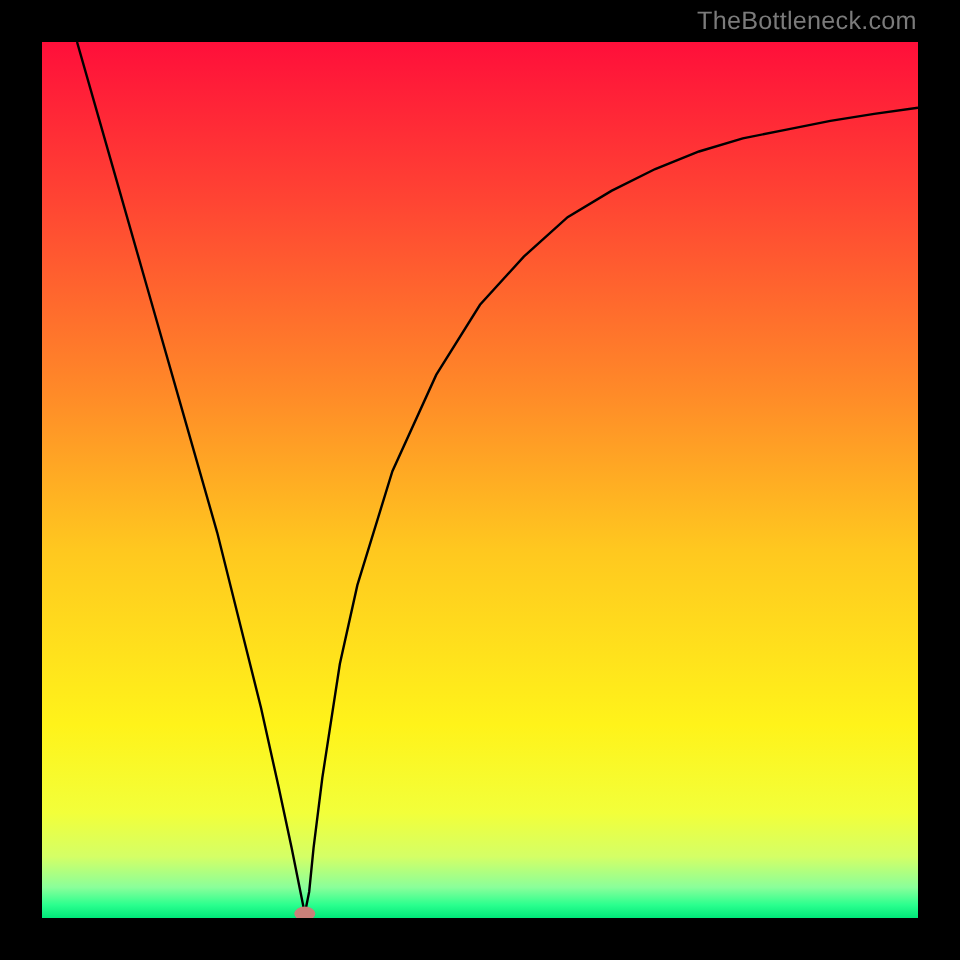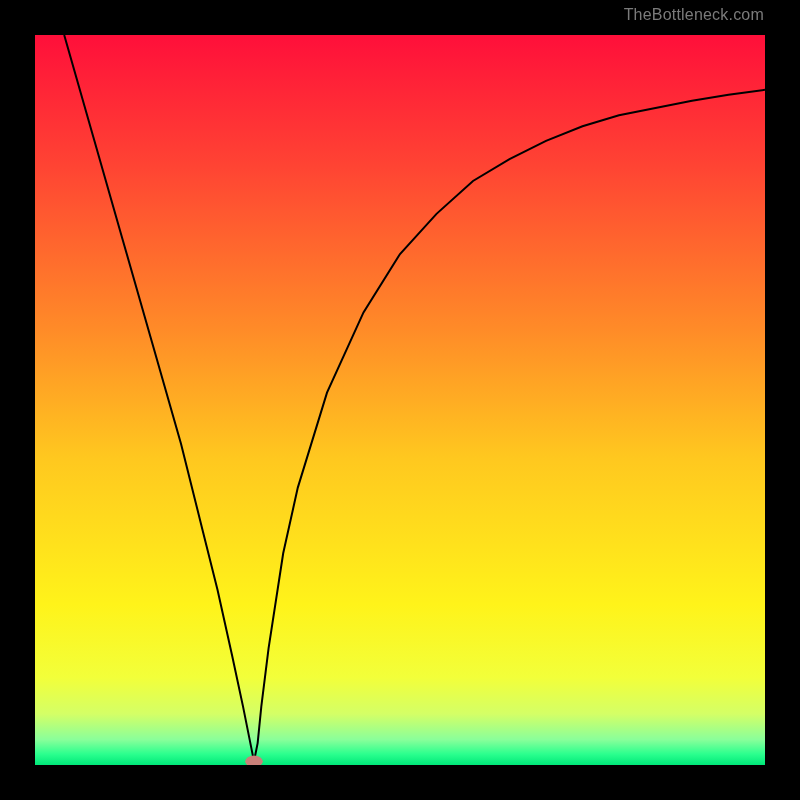--- a/index.html
+++ b/index.html
@@ -23,21 +23,21 @@
     top: 35px;
     width: 730px;
     height: 730px;
     overflow: hidden;
   }
   .watermark {
     position: absolute;
     right: 36px;
     top: 6px;
     color: #7b7b7b;
-    font-size: 16px;
+    font-size: 21px;
     font-weight: 500;
     letter-spacing: 0.2px;
     user-select: none;
   }
   svg { display: block; }
 </style>
 </head>
 <body>
 
 <div class="frame">

